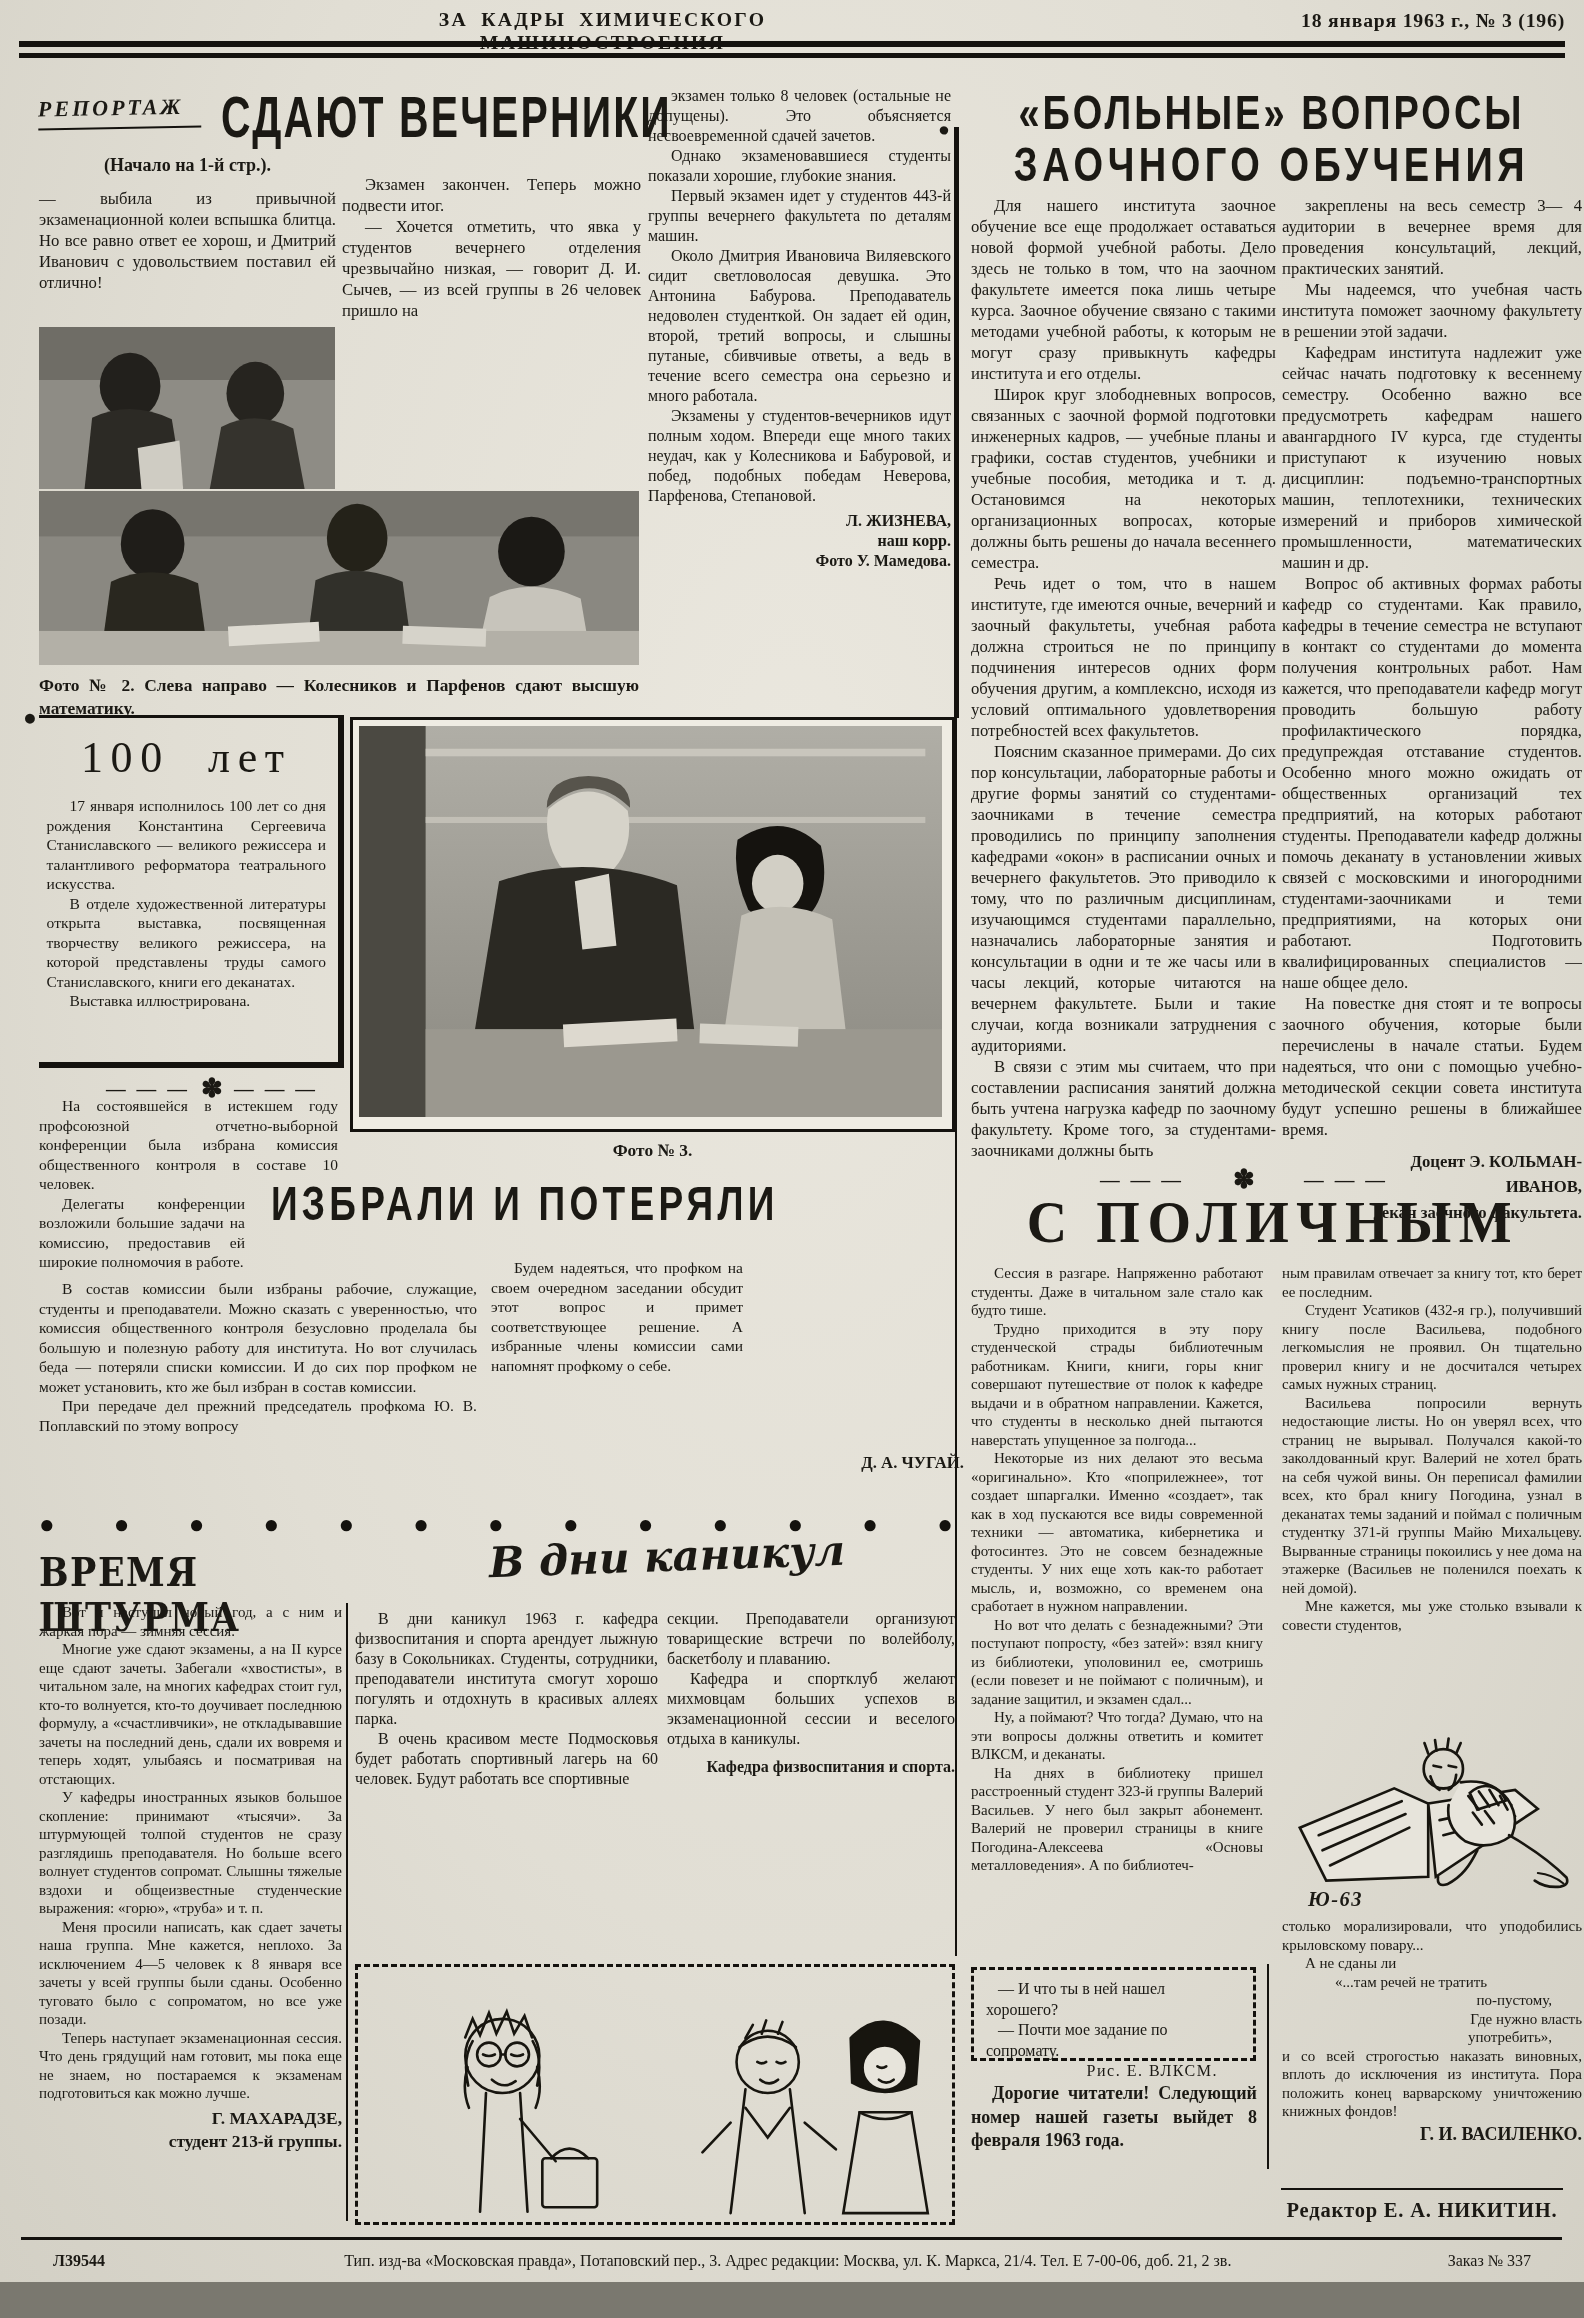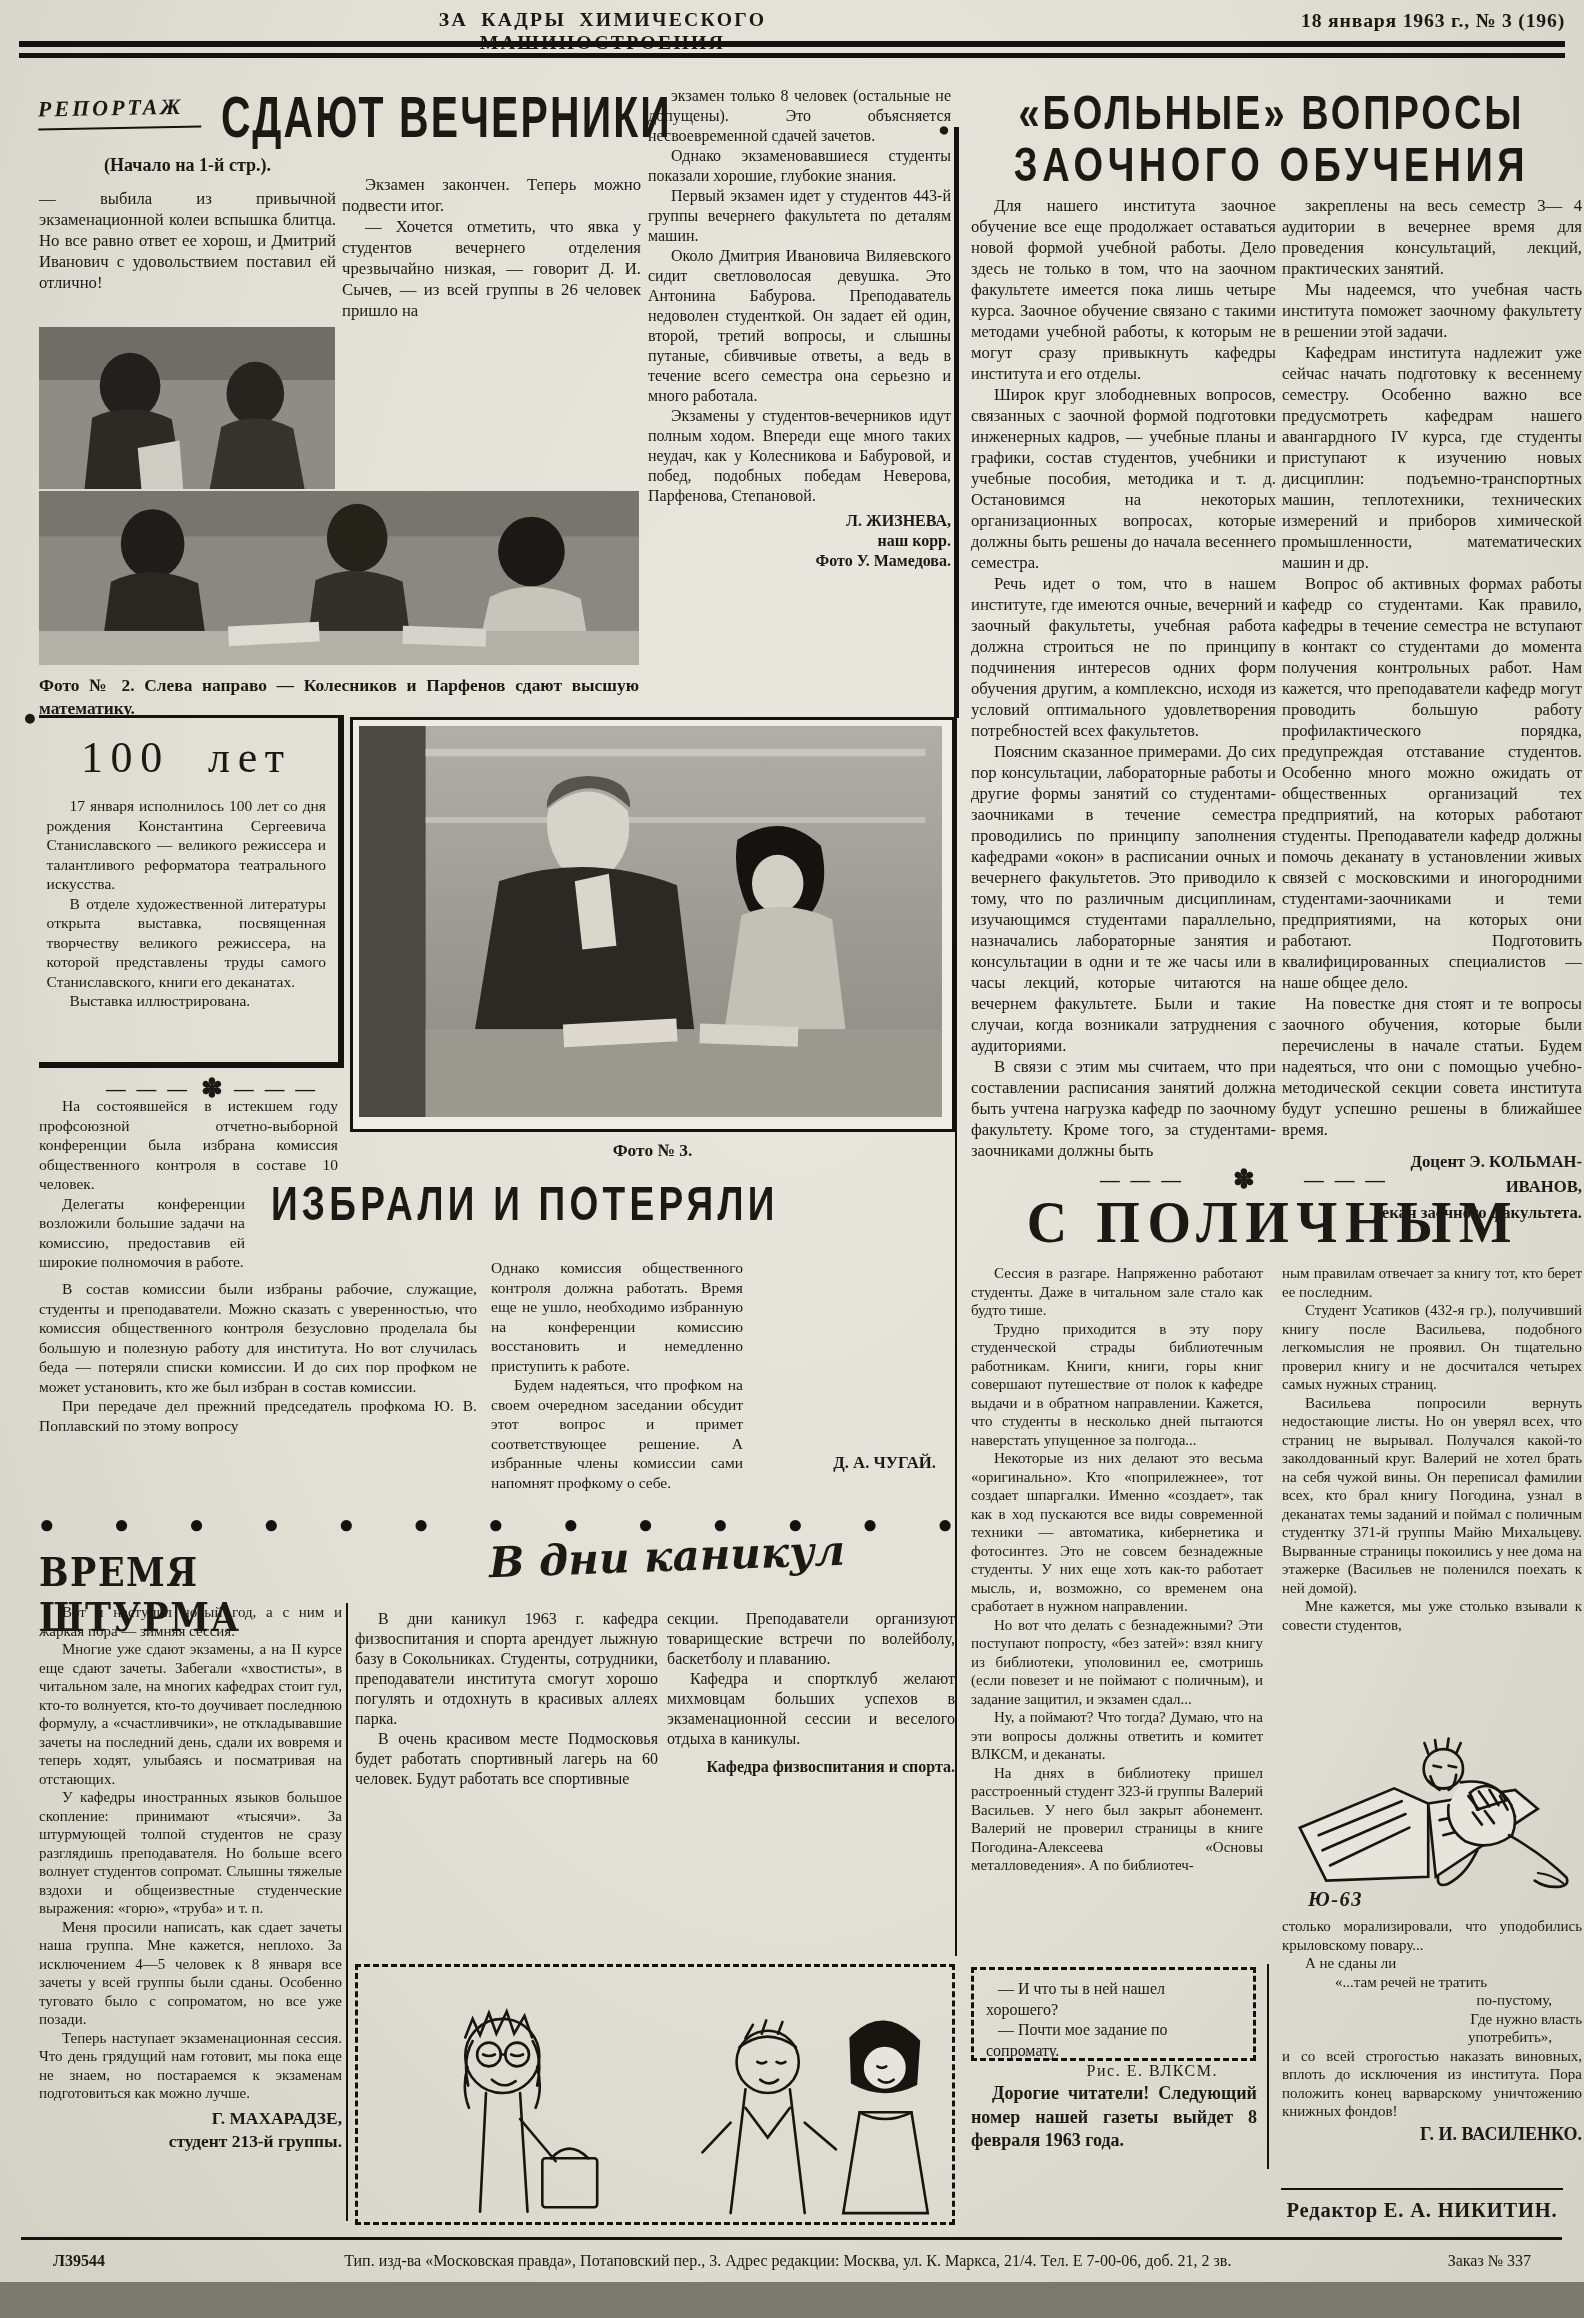--- a/index.html
+++ b/index.html
@@ -159,24 +159,23 @@
   <div class="abs" style="left:39px;top:1096px;width:299px;">
     <p class="p c21s">На состоявшейся в истекшем году профсоюзной отчетно-выборной конференции была избрана комиссия общественного контроля в составе 10 человек.</p>
     <p class="p c21s" style="width:206px;">Делегаты конференции возложили большие задачи на комиссию, предоставив ей широкие полномочия в работе.</p>
   </div>
   <div class="abs hsans" style="left:258px;top:1176px;width:515px;text-align:center;font-size:39px;letter-spacing:4.5px;white-space:nowrap;transform:scale(0.95,1.25);transform-origin:top center;">ИЗБРАЛИ И ПОТЕРЯЛИ</div>
   <div class="abs" style="left:39px;top:1279px;width:438px;">
     <p class="p c21s">В состав комиссии были избраны рабочие, служащие, студенты и преподаватели. Можно сказать с уверенностью, что комиссия общественного контроля безусловно проделала бы большую и полезную работу для института. Но вот случилась беда — потеряли списки комиссии. И до сих пор профком не может установить, кто же был избран в состав комиссии.</p>
     <p class="p c21s">При передаче дел прежний председатель профкома Ю. В. Поплавский по этому вопросу</p>
   </div>
   <div class="abs" style="left:491px;top:1258px;width:252px;">
-    <p class="p c21s" style="text-indent:0;">Однако комиссия общественного контроля должна работать. Время еще не ушло, необходимо избранную на конференции комиссию восстановить и немедленно приступить к работе.</p>
     <p class="p c21s">Будем надеяться, что профком на своем очередном заседании обсудит этот вопрос и примет соответствующее решение. А избранные члены комиссии сами напомнят профкому о себе.</p>
   </div>
-  <div class="abs" style="left:734px;top:1453px;width:202px;text-align:right;font-weight:bold;font-size:16.7px;">Д. А. ЧУГАЙ.</div>
+  <div class="abs" style="left:762px;top:1453px;width:202px;text-align:right;font-weight:bold;font-size:16.7px;">Д. А. ЧУГАЙ.</div>
 
   <div class="abs dots" style="left:39px;top:1512px;width:914px;">
     <span>●</span>
       <span>●</span>
       <span>●</span>
       <span>●</span>
       <span>●</span>
       <span>●</span>
       <span>●</span>
       <span>●</span>

